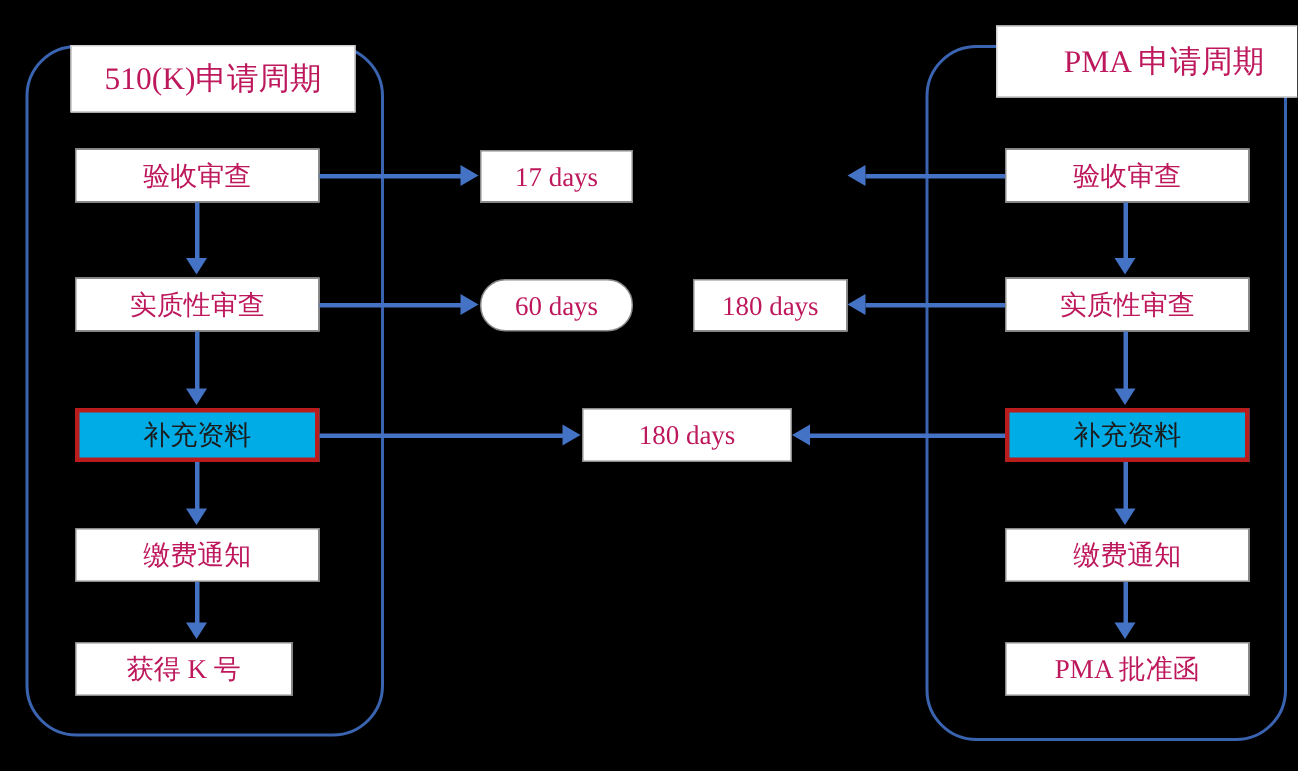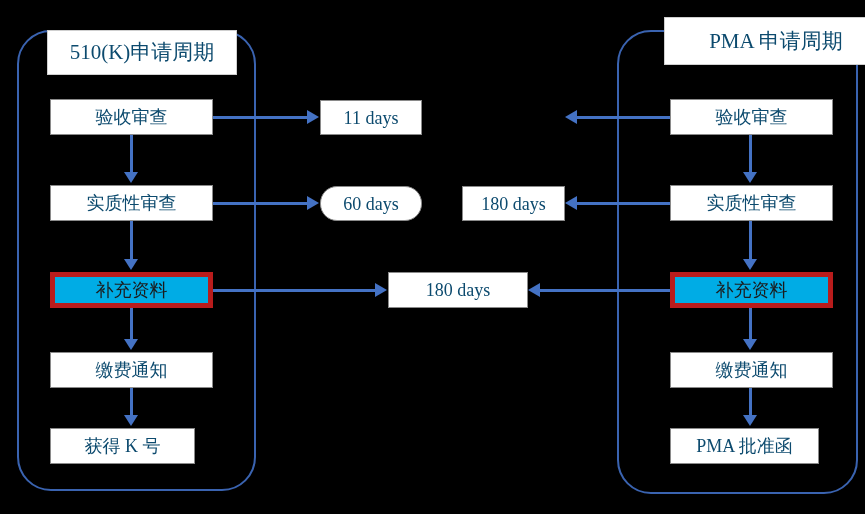--- a/index.html
+++ b/index.html
@@ -27,28 +27,28 @@
 
   
   .node {
     position: absolute;
     box-sizing: border-box;
     background: #ffffff;
     border: 1px solid #8a8a8a;
     display: flex;
     align-items: center;
     justify-content: center;
-    color: #0c4a6e;
+    color: #be185d;
     font-size: 18px;
     line-height: 1;
     white-space: nowrap;
   }
   .node.highlight {
     background: #00ace5;
-    border: 5px solid #b91c1c;
+    border: 3px solid #b91c1c;
     color: #1b1b1b;
   }
   .node.title-box {
     font-size: 21px;
     background: #ffffff;
     border: 1px solid #cfcfcf;
   }
   .node.days {
     font-size: 18px;
   }
@@ -134,38 +134,38 @@
   </div>
   <div class="node" style="left:670px; top:185px; width:163px; height:36px;">
     <span>实质性审查</span>
   </div>
   <div class="node highlight" style="left:670px; top:272px; width:163px; height:36px;">
     <span>补充资料</span>
   </div>
   <div class="node" style="left:670px; top:352px; width:163px; height:36px;">
     <span>缴费通知</span>
   </div>
-  <div class="node" style="left:670px; top:428px; width:149px; height:36px;">
+  <div class="node" style="left:670px; top:428px; width:163px; height:36px;">
     <span>PMA 批准函</span>
   </div>
 
   <div class="vline" style="left:749px; top:135px; height:38px;"></div>
   <div class="arrow-down" style="left:743px; top:172px;"></div>
 
   <div class="vline" style="left:749px; top:221px; height:39px;"></div>
   <div class="arrow-down" style="left:743px; top:259px;"></div>
 
   <div class="vline" style="left:749px; top:308px; height:32px;"></div>
   <div class="arrow-down" style="left:743px; top:339px;"></div>
 
   <div class="vline" style="left:749px; top:388px; height:28px;"></div>
   <div class="arrow-down" style="left:743px; top:415px;"></div>
 
   <div class="node days" style="left:320px; top:100px; width:102px; height:35px;">
-    <span>11 days</span>
+    <span>17 days</span>
   </div>
   <div class="node days" style="left:320px; top:186px; width:102px; height:35px;border-radius:17px;">
     <span>60 days</span>
   </div>
   <div class="node days" style="left:462px; top:186px; width:103px; height:35px;">
     <span>180 days</span>
   </div>
   <div class="node days" style="left:388px; top:272px; width:140px; height:36px;">
     <span>180 days</span>
   </div>

